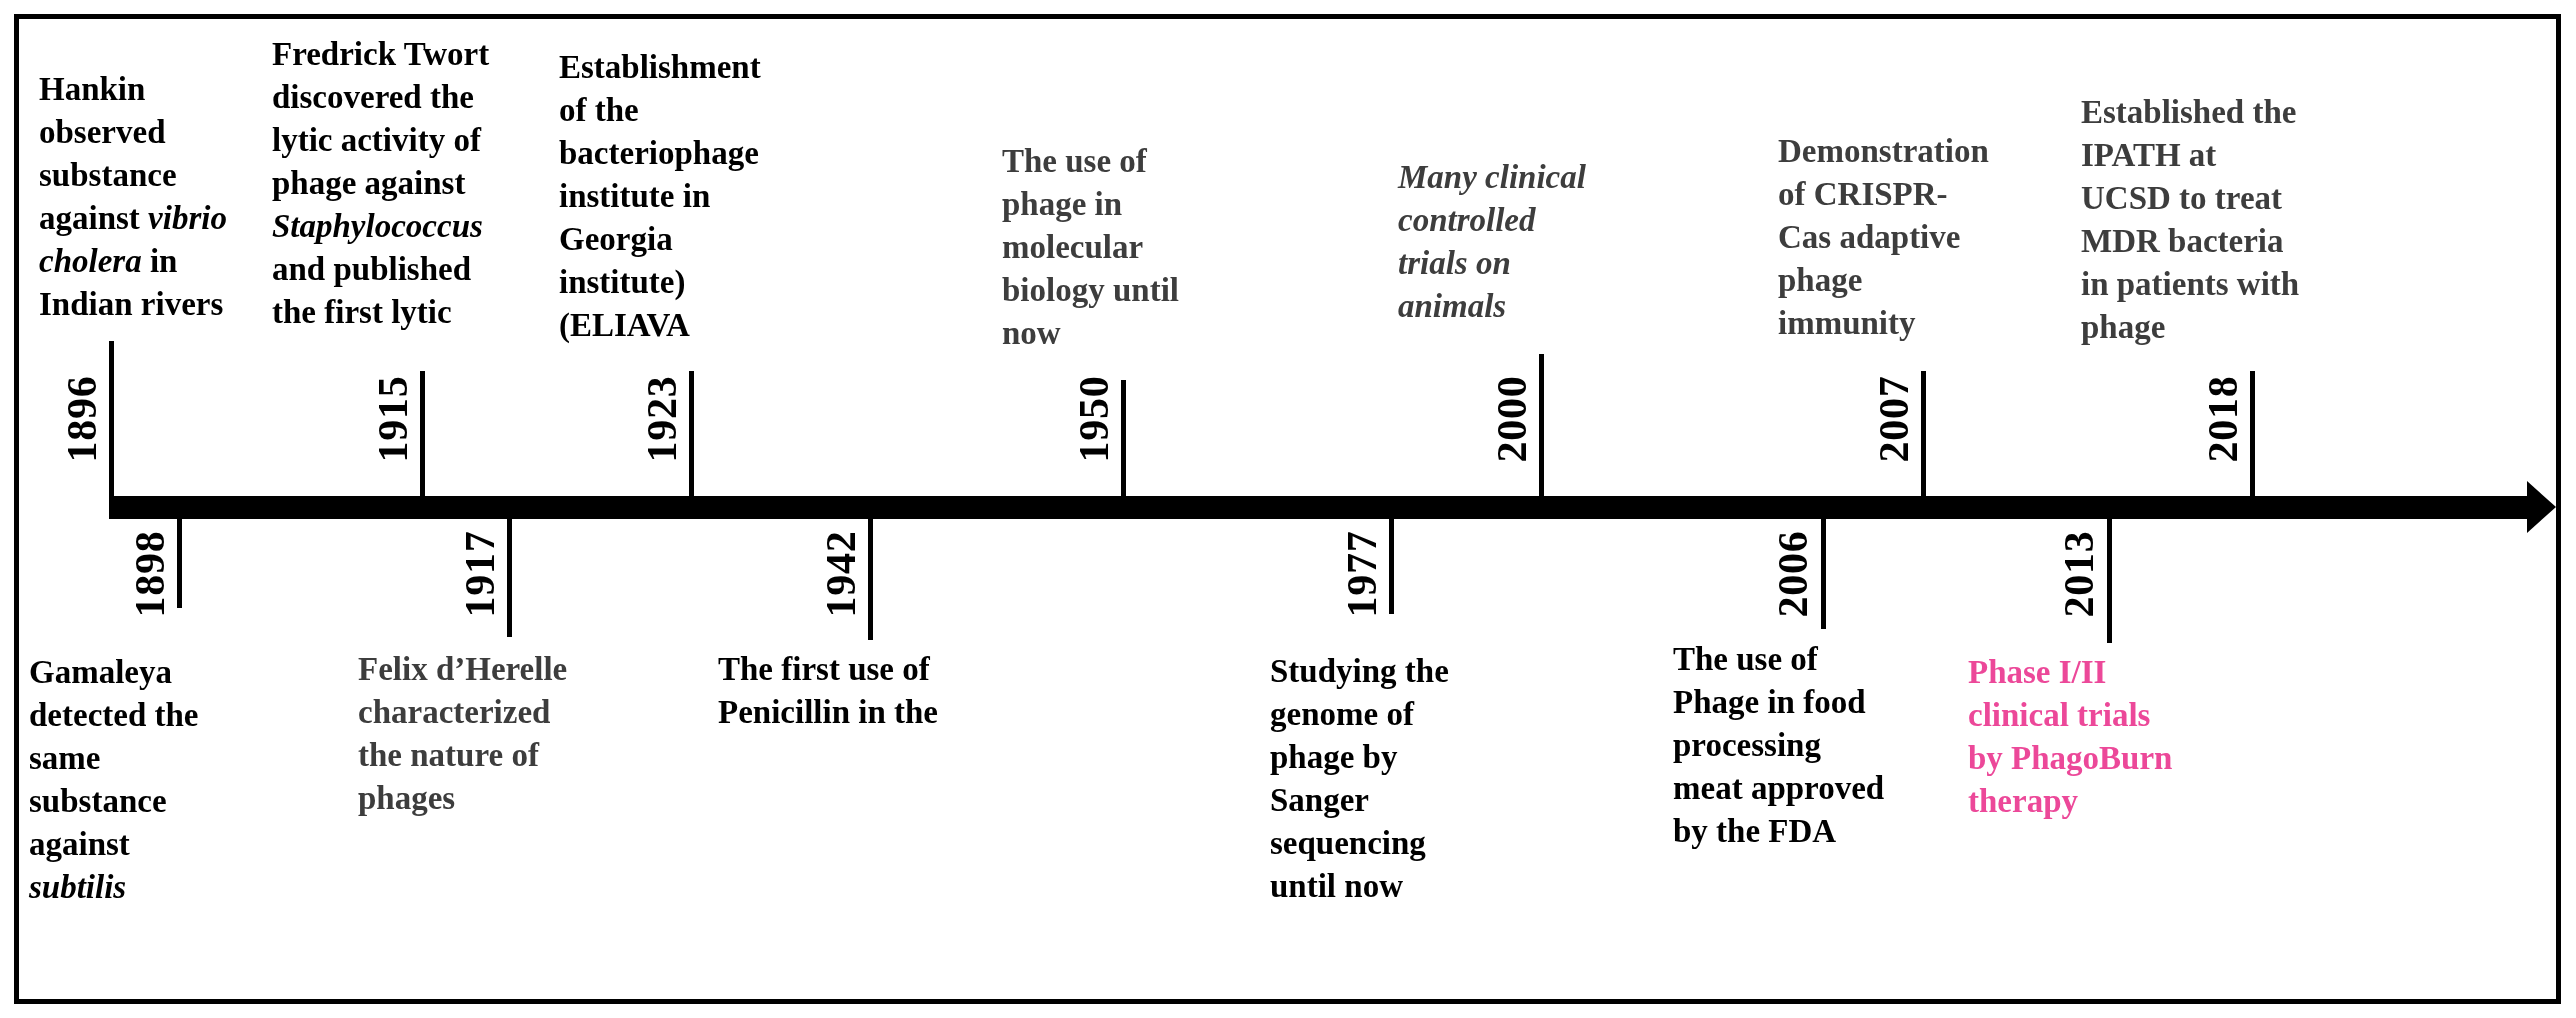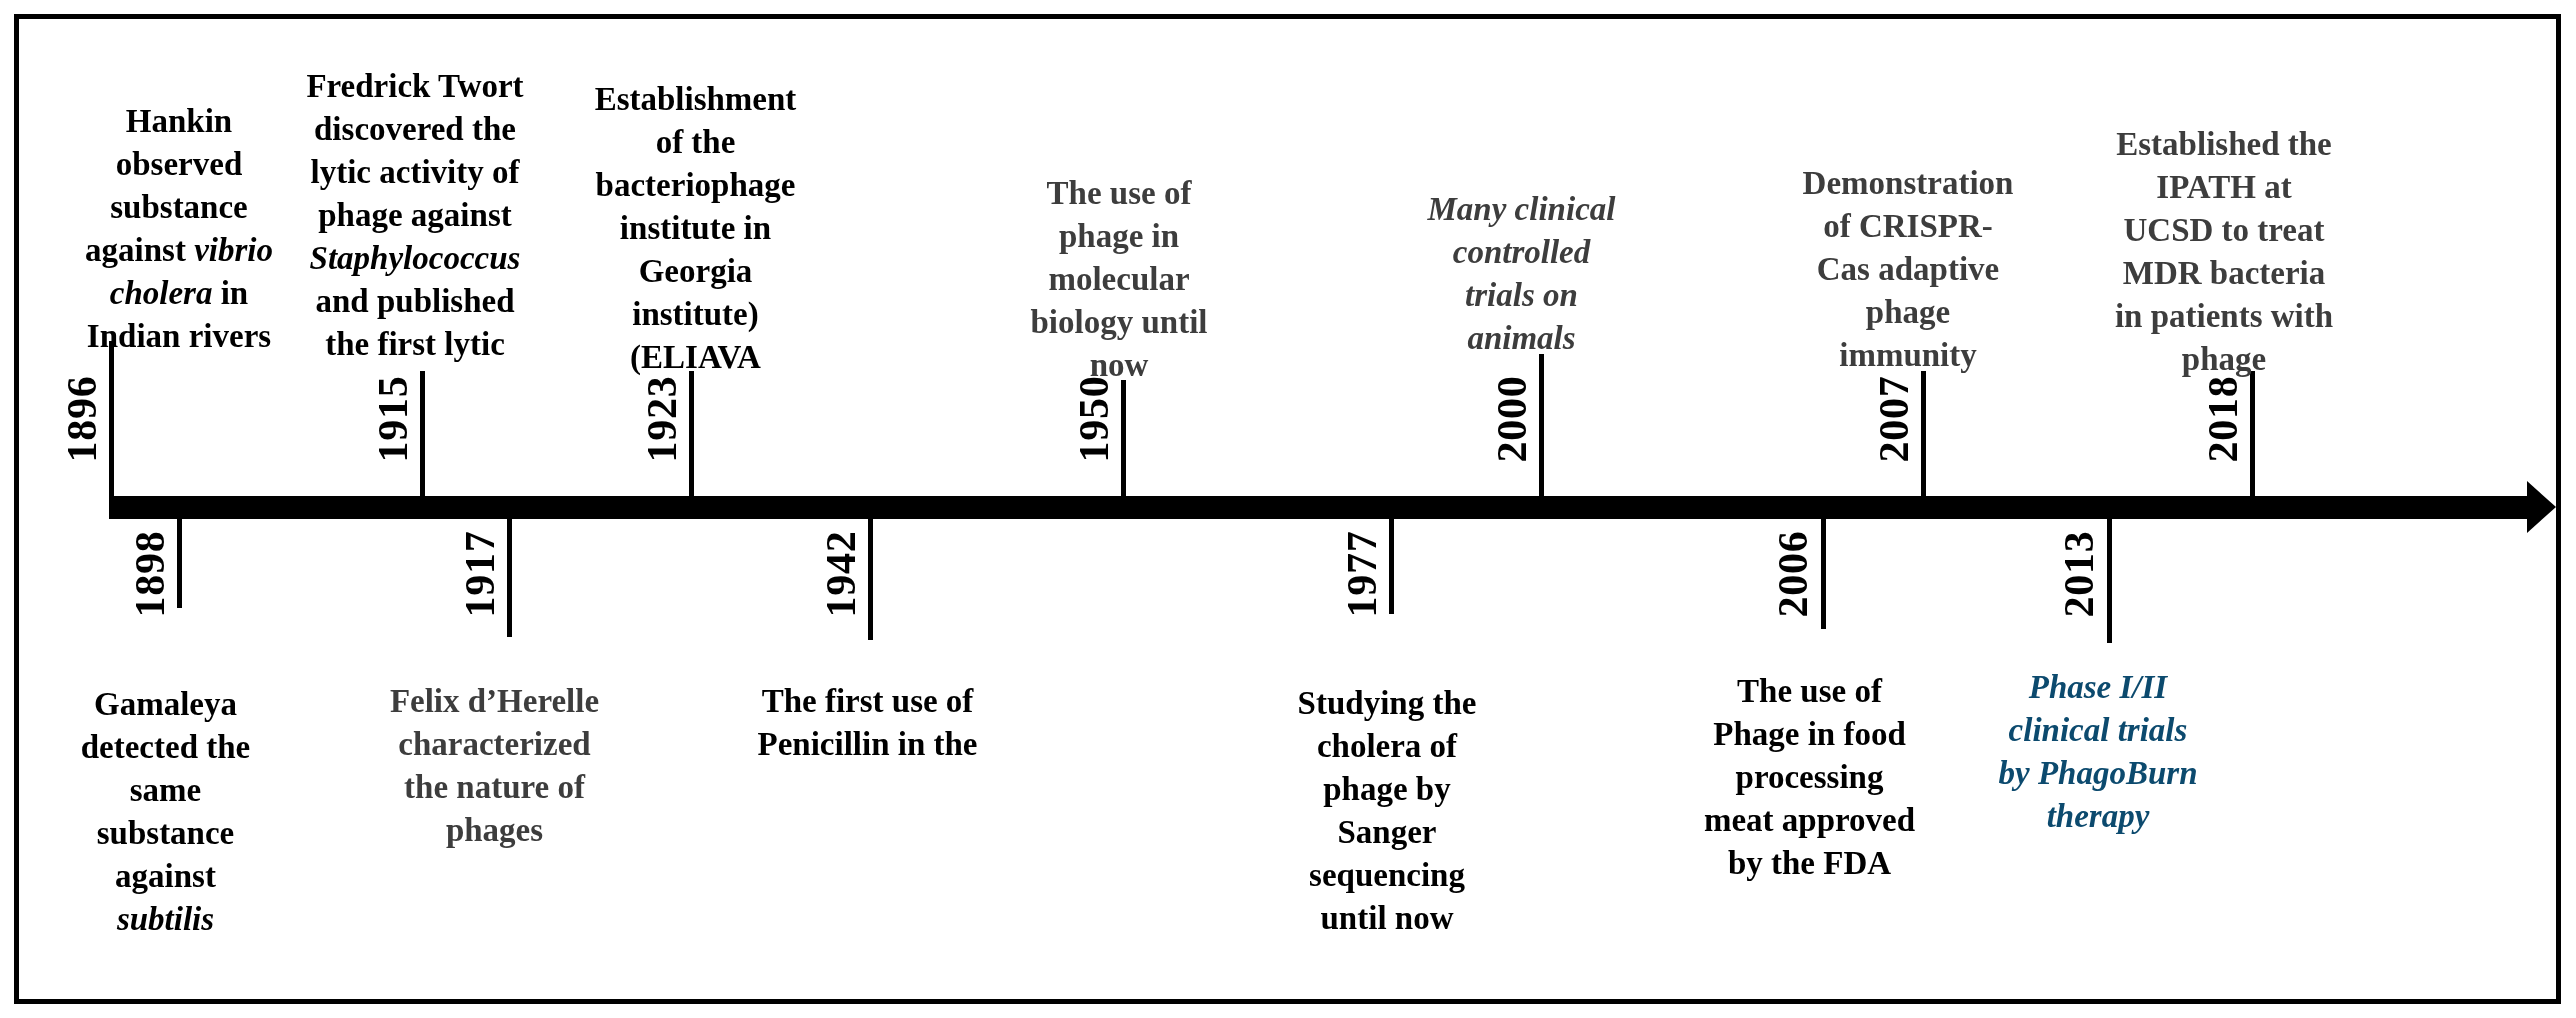--- a/index.html
+++ b/index.html
@@ -42,25 +42,24 @@
     justify-content: center;
     transform: rotate(-90deg);
     font-size: 42px;
     font-weight: bold;
     color: #000000;
     white-space: nowrap;
     letter-spacing: 0.7px;
   }
   .event-text {
     position: absolute;
-    text-align: center;
+    text-align: left;
     font-weight: bold;
     font-size: 33px;
     line-height: 43px;
-    margin-top: 32px;
   }
   .event-text .line { display: block; }
   .event-text .it { font-style: italic; }
 </style>
 </head>
 <body>
 
 <div id="canvas">
   <div id="frame"></div>
   <div id="bar" style="left: 109px; top: 496px; width: 2418px; height: 23px; background: rgb(0, 0, 0);"></div>
@@ -155,38 +154,38 @@
       <div class="tick" style="left: 868px; top: 518px; height: 122px; background: rgb(0, 0, 0);"></div>
       <div class="year" style="left: 785px; top: 553px; color: rgb(0, 0, 0);">1942</div>
       <div class="event-text" style="left: 718px; top: 648px; width: 299px; color: #000000;">
         <span class="line"><span>The first use of</span></span>
         <span class="line"><span>Penicillin in the</span></span>
       </div>
       <div class="tick" style="left: 1389px; top: 518px; height: 96px; background: rgb(0, 0, 0);"></div>
       <div class="year" style="left: 1306px; top: 553px; color: rgb(0, 0, 0);">1977</div>
       <div class="event-text" style="left: 1270px; top: 650px; width: 234px; color: rgb(0, 0, 0);">
         <span class="line"><span>Studying the</span></span>
-        <span class="line"><span>cholera of</span></span>
+        <span class="line"><span>genome of</span></span>
         <span class="line"><span>phage by</span></span>
         <span class="line"><span>Sanger</span></span>
         <span class="line"><span>sequencing</span></span>
         <span class="line"><span>until now</span></span>
       </div>
       <div class="tick" style="left: 1821px; top: 518px; height: 111px; background: rgb(0, 0, 0);"></div>
       <div class="year" style="left: 1737px; top: 553px; color: rgb(0, 0, 0);">2006</div>
       <div class="event-text" style="left: 1673px; top: 638px; width: 273px; color: rgb(0, 0, 0);">
         <span class="line"><span>The use of</span></span>
         <span class="line"><span>Phage in food</span></span>
         <span class="line"><span>processing</span></span>
         <span class="line"><span>meat approved</span></span>
         <span class="line"><span>by the FDA</span></span>
       </div>
       <div class="tick" style="left: 2107px; top: 518px; height: 125px; background: rgb(0, 0, 0);"></div>
       <div class="year" style="left: 2023px; top: 553px; color: rgb(0, 0, 0);">2013</div>
-      <div class="event-text" style="left: 1968px; top: 634px; width: 260px; color: #0c4a6e; font-style: italic;">
+      <div class="event-text" style="left: 1968px; top: 651px; width: 260px; color: #ec4899;">
         <span class="line"><span>Phase I/II</span></span>
         <span class="line"><span>clinical trials</span></span>
         <span class="line"><span>by PhagoBurn</span></span>
         <span class="line"><span>therapy</span></span>
       </div>
     </div>
 </div>
 
 
 </body></html>

